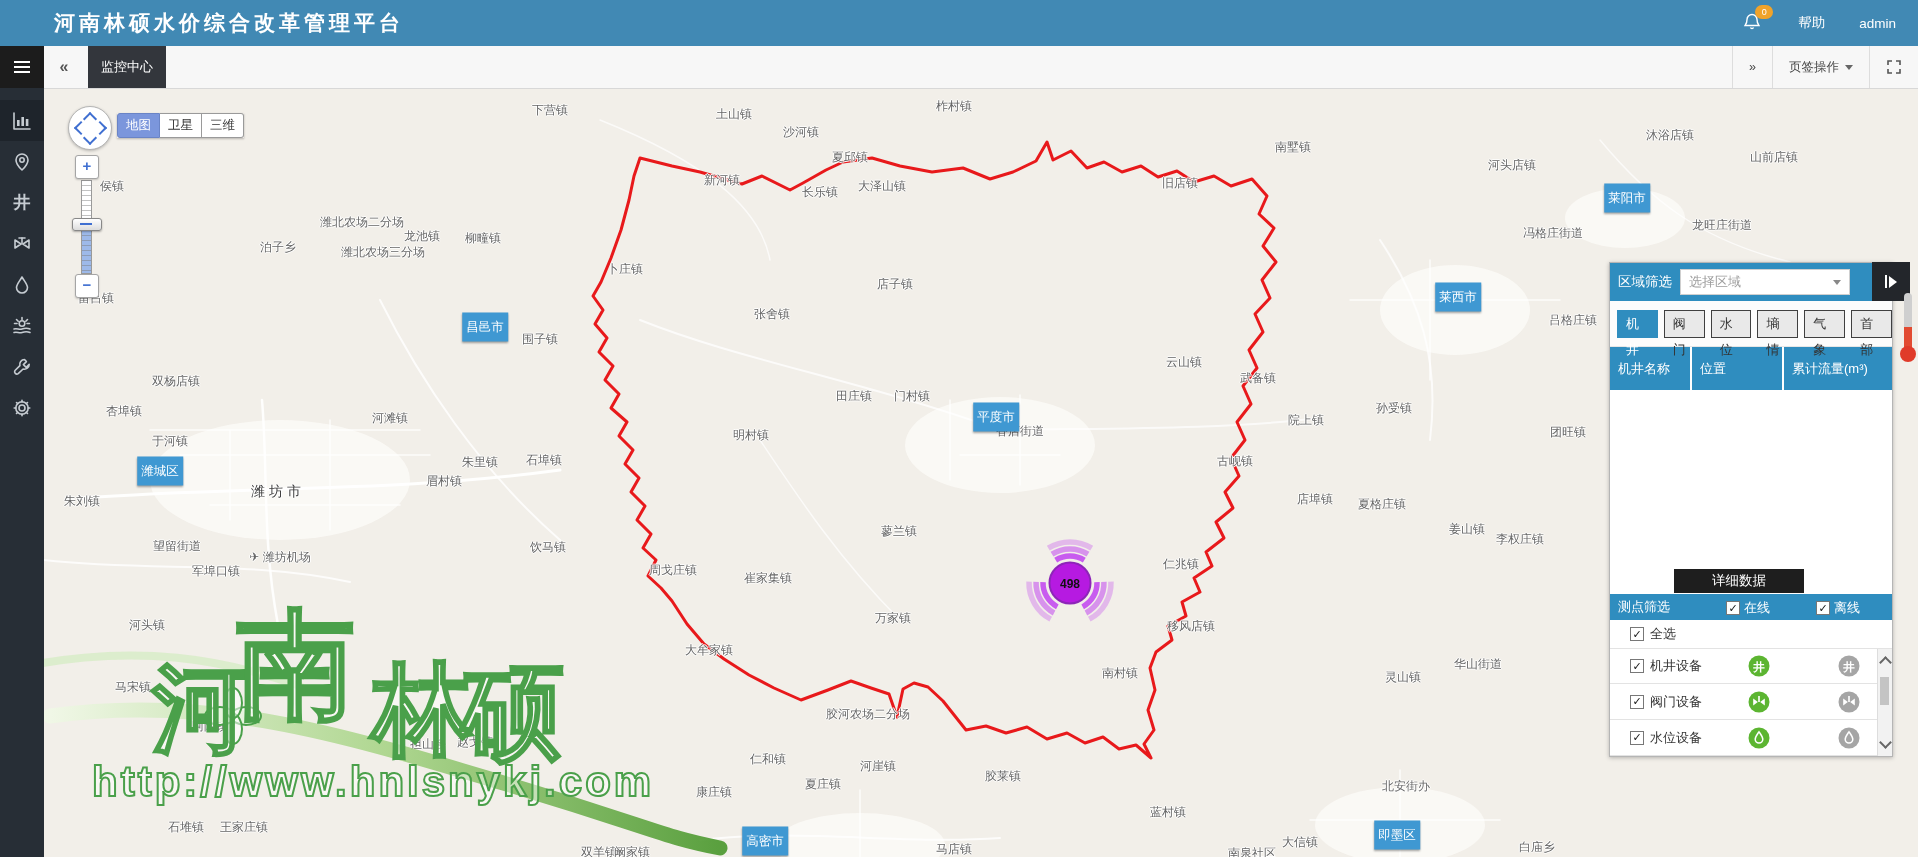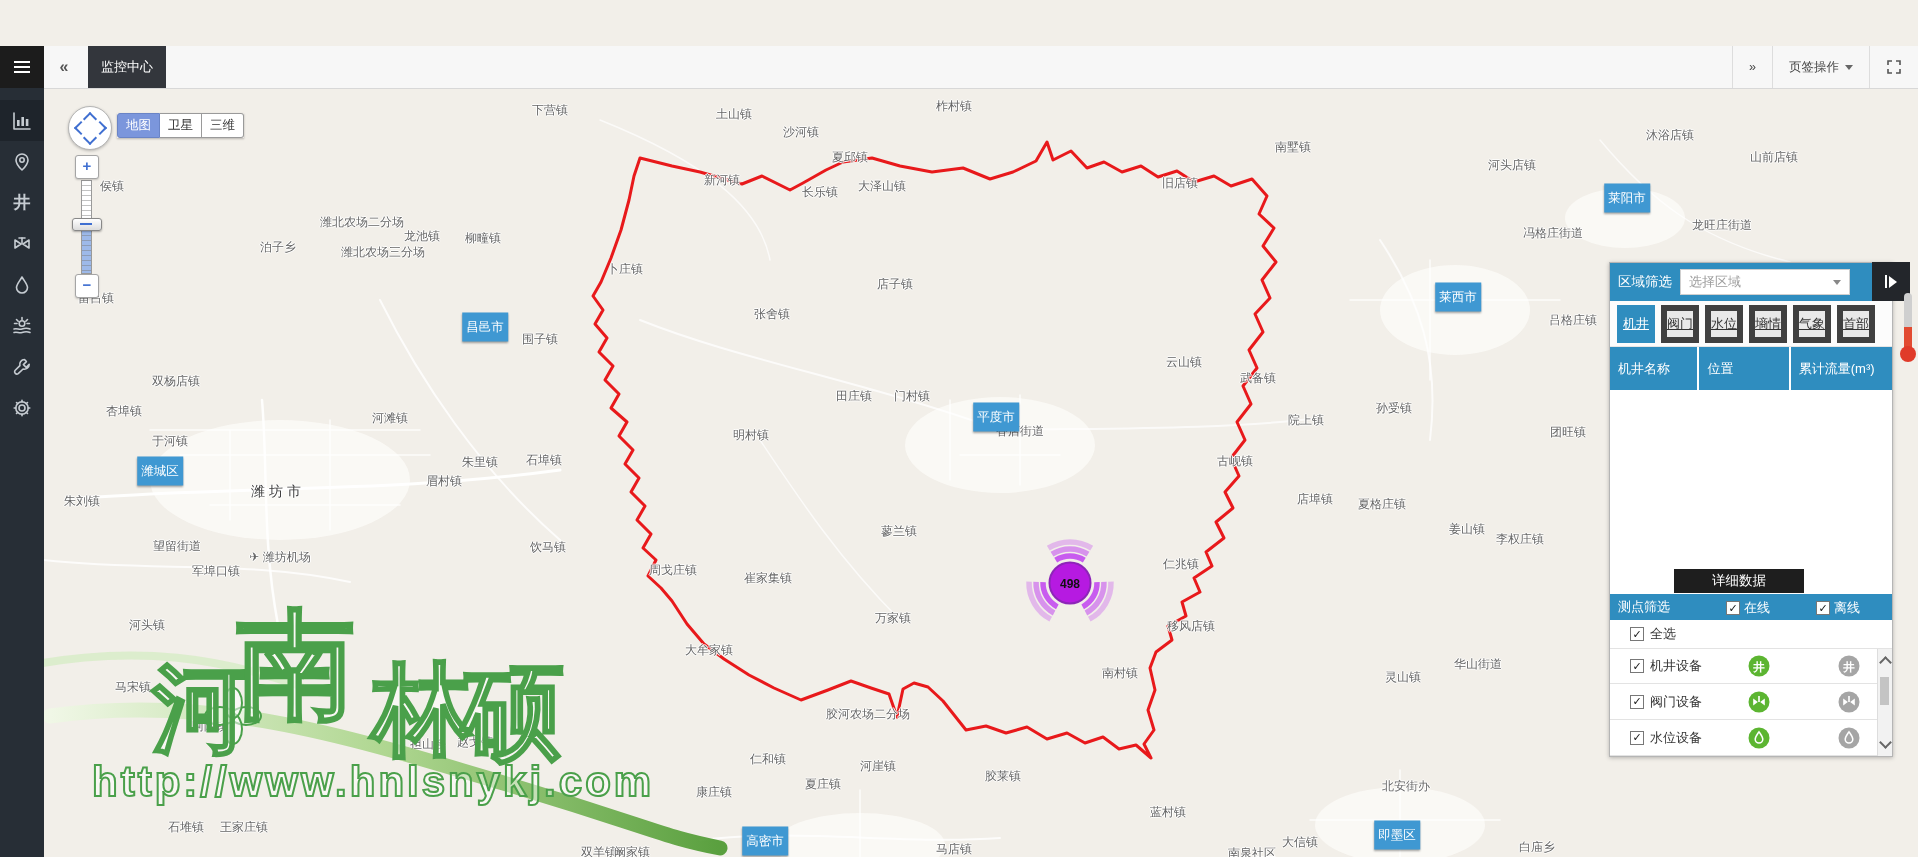--- a/index.html
+++ b/index.html
@@ -70,22 +70,22 @@
   .panel{position:absolute;left:1609px;top:262px;width:284px;height:495px;background:#fff;border:1px solid #b5b5b5;
          box-sizing:border-box;z-index:30;box-shadow:0 1px 4px rgba(0,0,0,.25);}
   .p-region{position:relative;height:38px;background:#2f8dbf;}
   .p-region-label{position:absolute;left:8px;top:0;line-height:38px;color:#fff;font-size:13.5px;}
   .p-select{position:absolute;left:70px;top:6px;width:170px;height:26px;background:#fff;border:1px solid #cfcfcf;
             box-sizing:border-box;cursor:pointer;}
   .p-select-ph{position:absolute;left:8px;top:0;line-height:24px;color:#9c9c9c;font-size:13px;}
   .p-select .caret{position:absolute;right:8px;top:10px;border-top-color:#888;}
   .p-tabs{height:46px;background:#fcfcfc;border-bottom:1px solid #e6e6e6;display:flex;align-items:center;
           padding-left:7px;gap:6px;box-sizing:border-box;}
-  .ptab{height:26px;line-height:26px;padding:0 0;font-size:13px;background:#e9e9e9;border:6px solid #404040;
-        color:#333;cursor:pointer;text-decoration:underline;}
+  .ptab{height:26px;line-height:26px;padding:0 8px;font-size:13px;background:#e9e9e9;border:1px solid #404040;
+        color:#333;cursor:pointer;}
   .ptab.active{background:#2f8dbf;border-color:#2f8dbf;color:#fff;}
   .p-thead{height:43px;background:#2f8dbf;display:flex;}
   .pcol{box-sizing:border-box;padding-left:8px;color:#fff;font-size:13px;line-height:43px;border-right:2px solid #fff;
         overflow:hidden;white-space:nowrap;}
   .pcol:last-child{border-right:none;}
   .p-tbody{height:204px;background:#fff;position:relative;}
   .p-detail{position:absolute;left:64px;top:306px;width:130px;height:24px;background:#1e1e1e;color:#fff;border:none;
             font-size:13.5px;cursor:pointer;font-family:inherit;}
   .p-filterbar{position:absolute;left:0;right:0;top:331px;height:26px;background:#2f8dbf;color:#fff;font-size:13px;}
   .p-filterbar .ttl{position:absolute;left:8px;line-height:26px;}
@@ -318,21 +318,21 @@
     </div>
     <div class="p-tabs" id="ptabs">
         <div class="ptab active">机井</div>
         <div class="ptab">阀门</div>
         <div class="ptab">水位</div>
         <div class="ptab">墒情</div>
         <div class="ptab">气象</div>
         <div class="ptab">首部</div>
       </div>
     <div class="p-thead" id="pthead">
-        <div class="pcol" style="width: 90px;">机井名称</div>
+        <div class="pcol" style="width: 82px;">机井名称</div>
         <div class="pcol" style="width: 92px;">位置</div>
         <div class="pcol" style="width: 102px;">累计流量(m³)</div>
       </div>
     <div class="p-tbody"></div>
     <button class="p-detail">详细数据</button>
     <div class="p-filterbar">
       <span class="ttl">测点筛选</span>
       <span class="fcb on">
         <span class="cb">✓</span>
         <span>在线</span>
@@ -396,20 +396,34 @@
   </div>
   <div class="p-collapse">
     <span class="bar"></span>
     <span class="tri"></span>
   </div>
   <div class="redbar">
     <span class="fill"></span>
     <span class="dot"></span>
   </div>
 
+  <div class="hdr">
+    <div class="hdr-title">河南林硕水价综合改革管理平台</div>
+    <div class="hdr-right">
+      <span class="bell-wrap">
+        <svg width="20" height="20" viewBox="0 0 20 20" fill="none" stroke="#fff" stroke-width="1.4">
+          <path d="M10,2.5 a5,5 0 0 1 5,5 c0,4 1.6,5.2 2,6 H3 c0.4,-0.8 2,-2 2,-6 a5,5 0 0 1 5,-5 Z"></path>
+          <path d="M8.4,15.5 a1.8,1.8 0 0 0 3.2,0"></path>
+        </svg>
+        <span class="badge">0</span>
+      </span>
+      <span class="hdr-link">帮助</span>
+      <span class="hdr-link">admin</span>
+    </div>
+  </div>
 
   <div class="tabbar">
     <div class="burger">
         <span></span>
         <span></span>
         <span></span>
       </div>
     <div class="tab-coll">«</div>
     <div class="tab-active">监控中心</div>
     <div class="tabbar-right">

